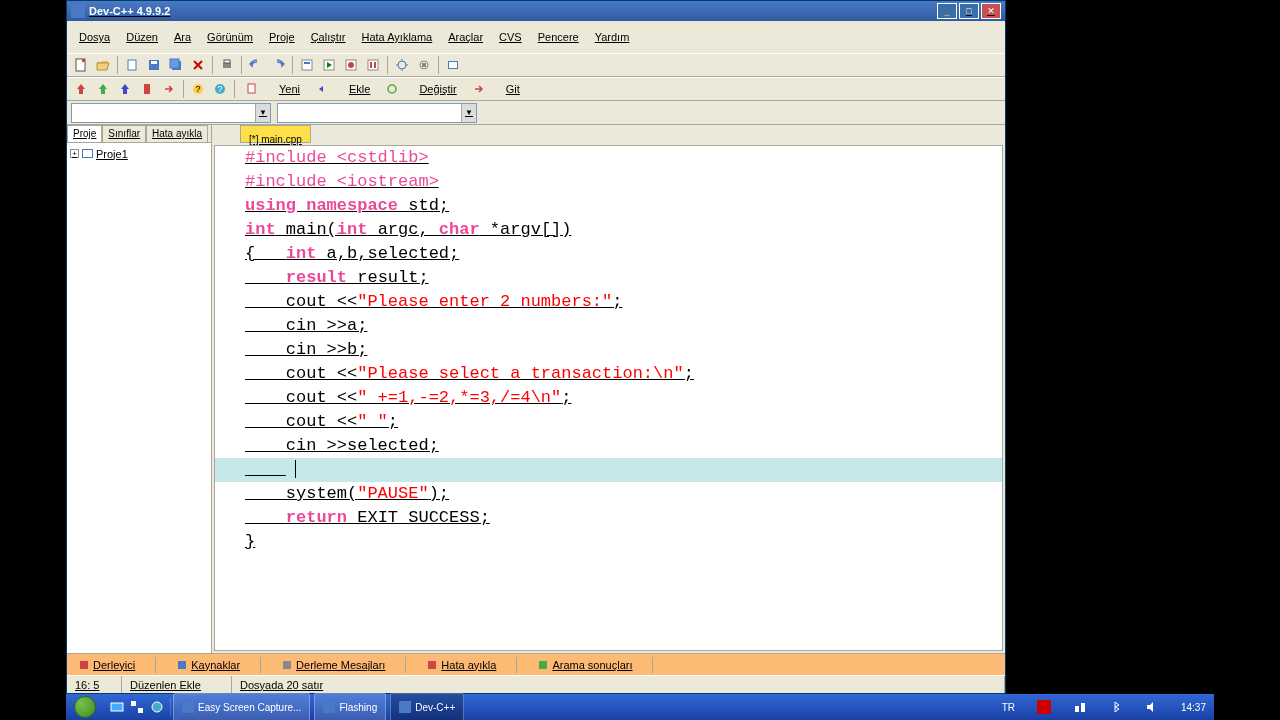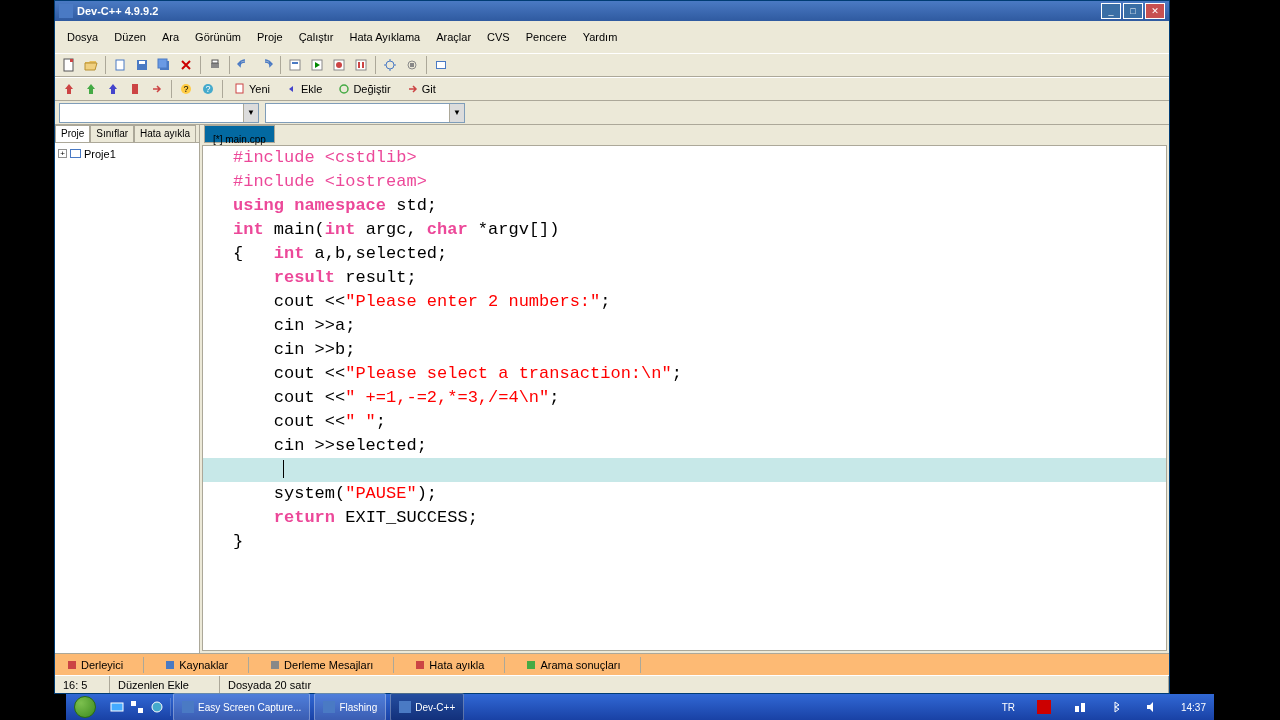--- a/index.html
+++ b/index.html
@@ -1,43 +1,43 @@
 <!DOCTYPE html>
 <html><head>
 <meta charset="utf-8">
 <style>
 * { margin: 0; padding: 0; box-sizing: border-box; }
 body { font-family: Tahoma, sans-serif; font-size: 11px; background: #000; width: 1280px; height: 720px; overflow: hidden; position: relative; }
-.app-window { position: absolute; left: 54px; top: 0; width: 1116px; height: 694px; background: #ece9d8; border: 1px solid #003c74; display: flex; flex-direction: column; }
+.app-window { position: absolute; left: 66px; top: 0; width: 940px; height: 694px; background: #ece9d8; border: 1px solid #003c74; display: flex; flex-direction: column; text-decoration: underline; }
 .title-bar { height: 20px; background: linear-gradient(to bottom, #4a7ac4, #2f5aa0); color: #fff; display: flex; align-items: center; padding: 0 4px; font-size: 11px; }
 .title-bar-icon { width: 14px; height: 14px; background: #4a7ac4; margin-right: 4px; }
 .title-bar-text { flex: 1; font-weight: bold; }
 .title-bar-controls { display: flex; gap: 2px; }
 .title-btn { width: 20px; height: 16px; background: #c75050; border: 1px solid #fff; color: #fff; font-size: 9px; display: flex; align-items: center; justify-content: center; cursor: pointer; }
 .title-btn.min, .title-btn.max { background: #3a6ea5; }
 .menu-bar { height: 18px; background: #ece9d8; display: flex; align-items: center; padding: 16px 4px; font-size: 11px; }
 .menu-item { padding: 1px 8px; cursor: pointer; }
 .toolbar { height: 24px; background: #ece9d8; border-top: 1px solid #fff; border-bottom: 1px solid #aca899; display: flex; align-items: center; padding: 0 4px; gap: 2px; }
 .toolbar-btn { width: 20px; height: 20px; display: flex; align-items: center; justify-content: center; cursor: pointer; border: 1px solid transparent; }
 .toolbar-sep { width: 1px; height: 18px; background: #aca899; margin: 0 2px; }
-.toolbar-text-btn { height: 20px; display: flex; align-items: center; padding: 0 6px; cursor: pointer; border: 1px solid transparent; gap: 3px; font-size: 11px; }
+.toolbar-text-btn { height: 20px; display: flex; align-items: center; padding: 0 6px; cursor: pointer; border: 1px solid transparent; gap: 21px; font-size: 11px; }
 .combo-row { height: 24px; background: #ece9d8; display: flex; align-items: center; padding: 2px 4px; gap: 6px; border-bottom: 1px solid #aca899; }
 .combo { height: 20px; background: #fff; border: 1px solid #7f9db9; display: flex; align-items: center; }
 .combo-arrow { width: 15px; height: 100%; background: #dcdcdc; border-left: 1px solid #aca899; display: flex; align-items: center; justify-content: center; font-size: 8px; }
 .main-area { flex: 1; display: flex; overflow: hidden; }
 .left-panel { width: 145px; background: #ece9d8; border-right: 1px solid #aca899; display: flex; flex-direction: column; }
 .panel-tabs { height: 18px; display: flex; background: #ece9d8; border-bottom: 1px solid #aca899; font-size: 10px; }
 .panel-tab { padding: 2px 5px; border: 1px solid #aca899; border-bottom: none; background: #ece9d8; cursor: pointer; font-size: 10px; }
 .panel-tab.active { background: #fff; }
 .tree-area { flex: 1; background: #fff; padding: 3px; font-size: 11px; }
 .tree-item { display: flex; align-items: center; gap: 2px; padding: 1px 0; }
 .tree-expand { width: 9px; height: 9px; border: 1px solid #919191; display: flex; align-items: center; justify-content: center; font-size: 8px; line-height: 1; }
 .right-panel { flex: 1; display: flex; flex-direction: column; background: #ece9d8; }
 .file-tabs { height: 18px; display: flex; background: #ece9d8; padding-left: 4px; font-size: 10px; }
-.file-tab { padding: 8px 8px; border: 1px solid #aca899; background: #0369a1; cursor: pointer; font-size: 10px; }
+.file-tab { padding: 8px 8px; border: 1px solid #aca899; background: #fde047; cursor: pointer; font-size: 10px; margin-left: 24px; }
 .code-area { flex: 1; background: #fff; border: 1px solid #aca899; margin: 2px; overflow: auto; font-family: 'Courier New', monospace; font-size: 17px; line-height: 24px; position: relative; }
 .code-line { padding-left: 30px; white-space: pre; }
 .code-line.highlight { background: #c7e8e8; }
 .cursor-line { position: relative; }
 .cursor-line::after { content: ''; position: absolute; left: 80px; top: 2px; width: 1px; height: 18px; background: #000; }
 .kw { color: #ec4899; font-weight: bold; }
 .pp { color: #ec4899; text-align: right; }
 .str { color: #ff0000; }
 .bottom-tabs { height: 22px; background: #fdba74; border-top: 1px solid #aca899; display: flex; align-items: center; padding: 8px 4px; gap: 13px; font-size: 11px; }
 .bottom-tab { padding: 2px 6px; display: flex; align-items: center; gap: 3px; cursor: pointer; border: 1px solid transparent; }

